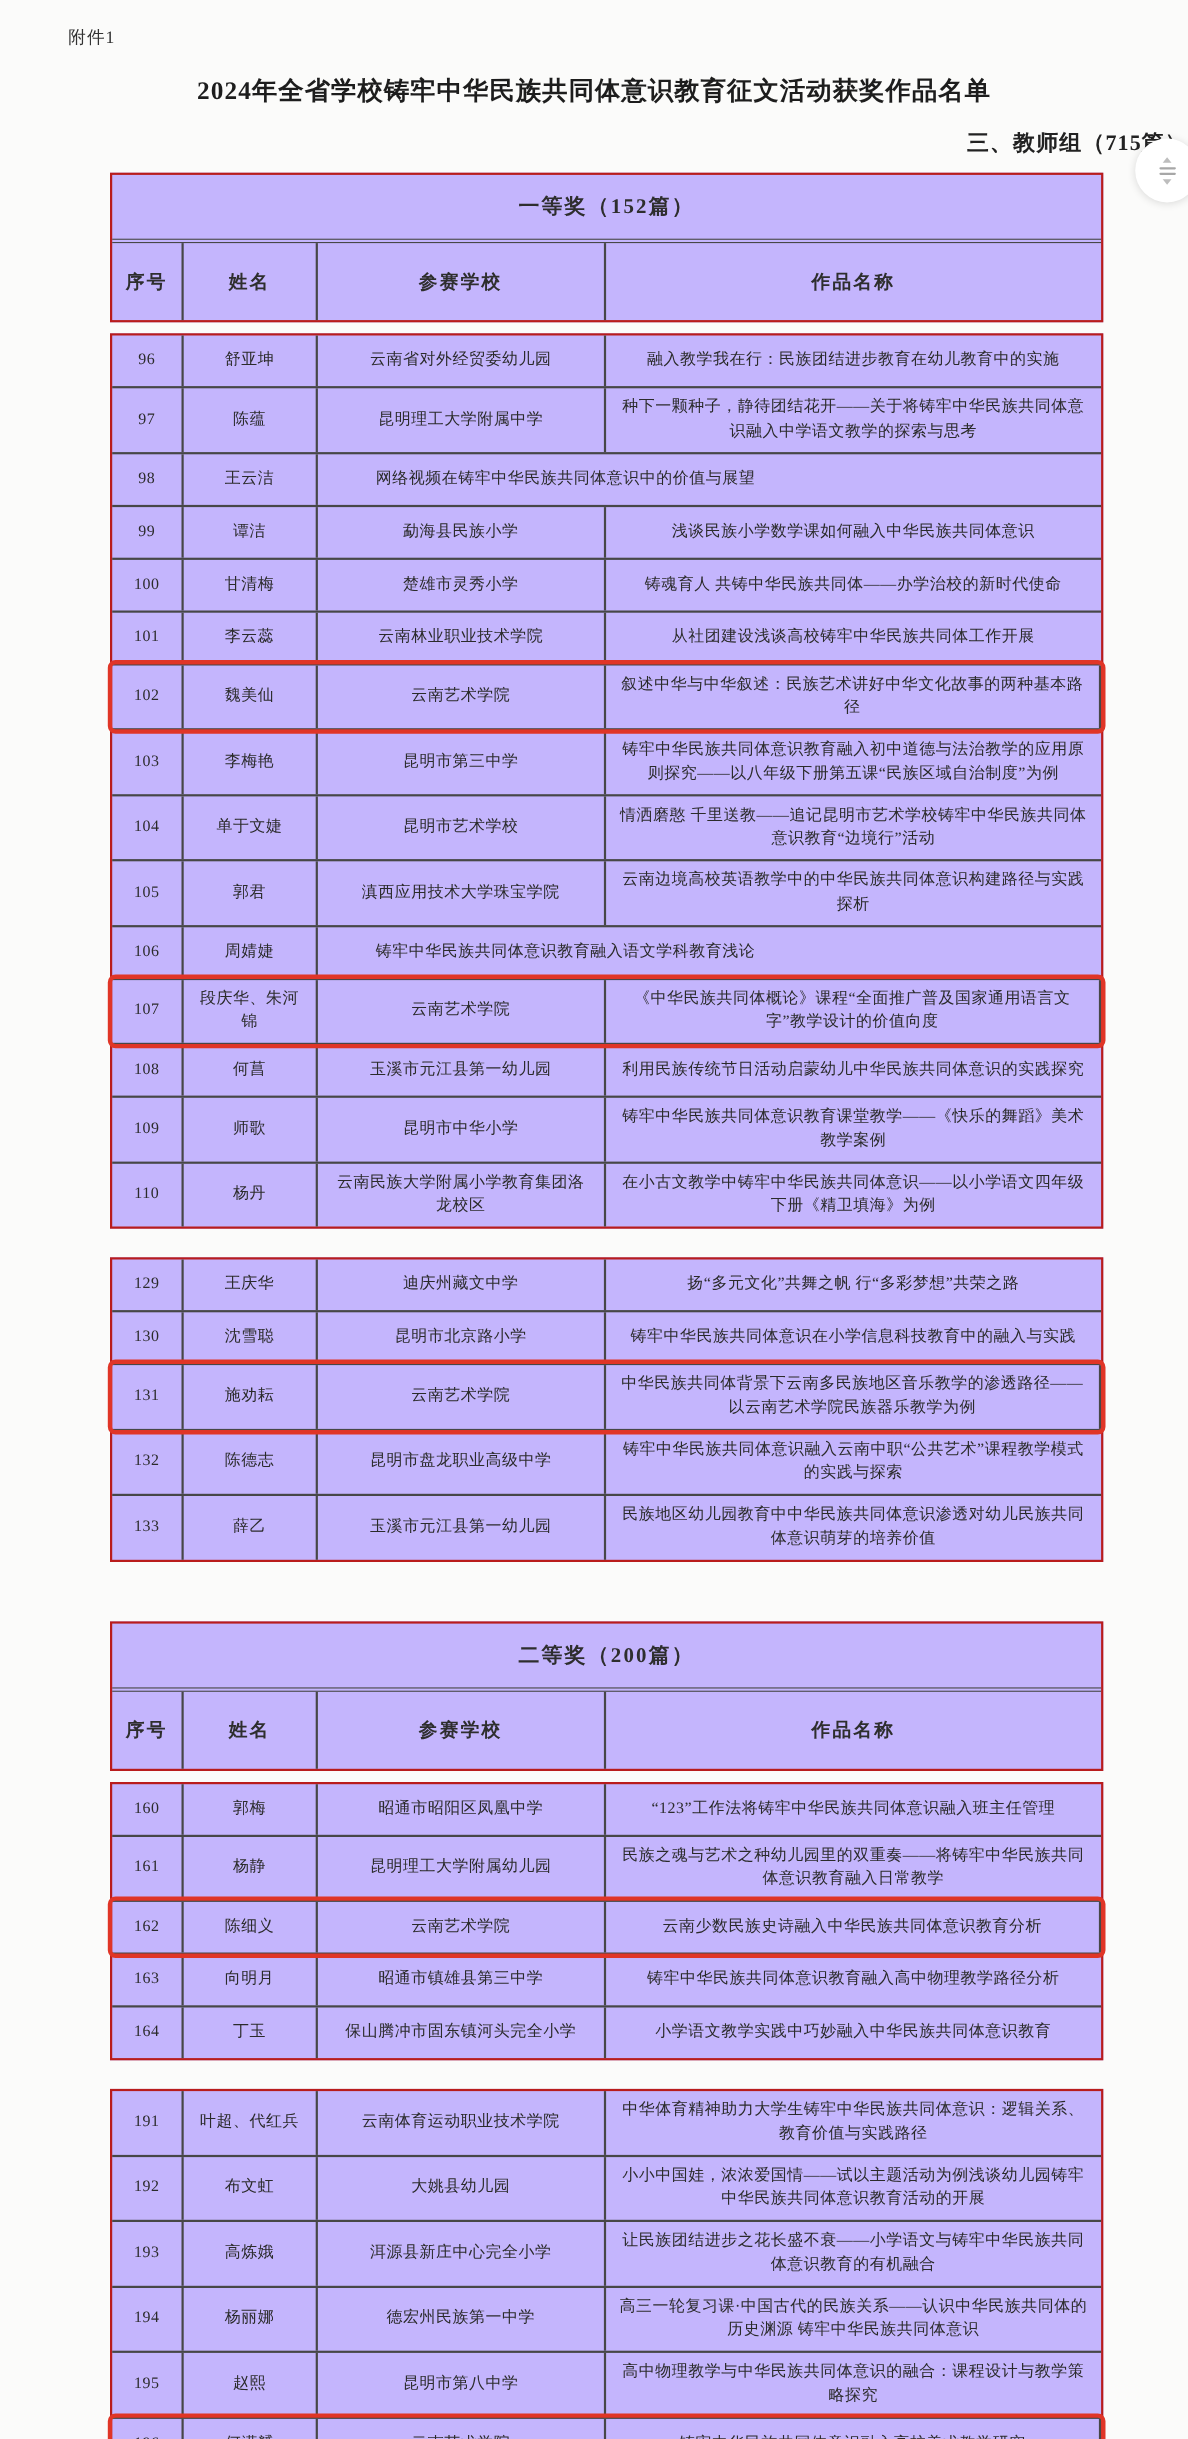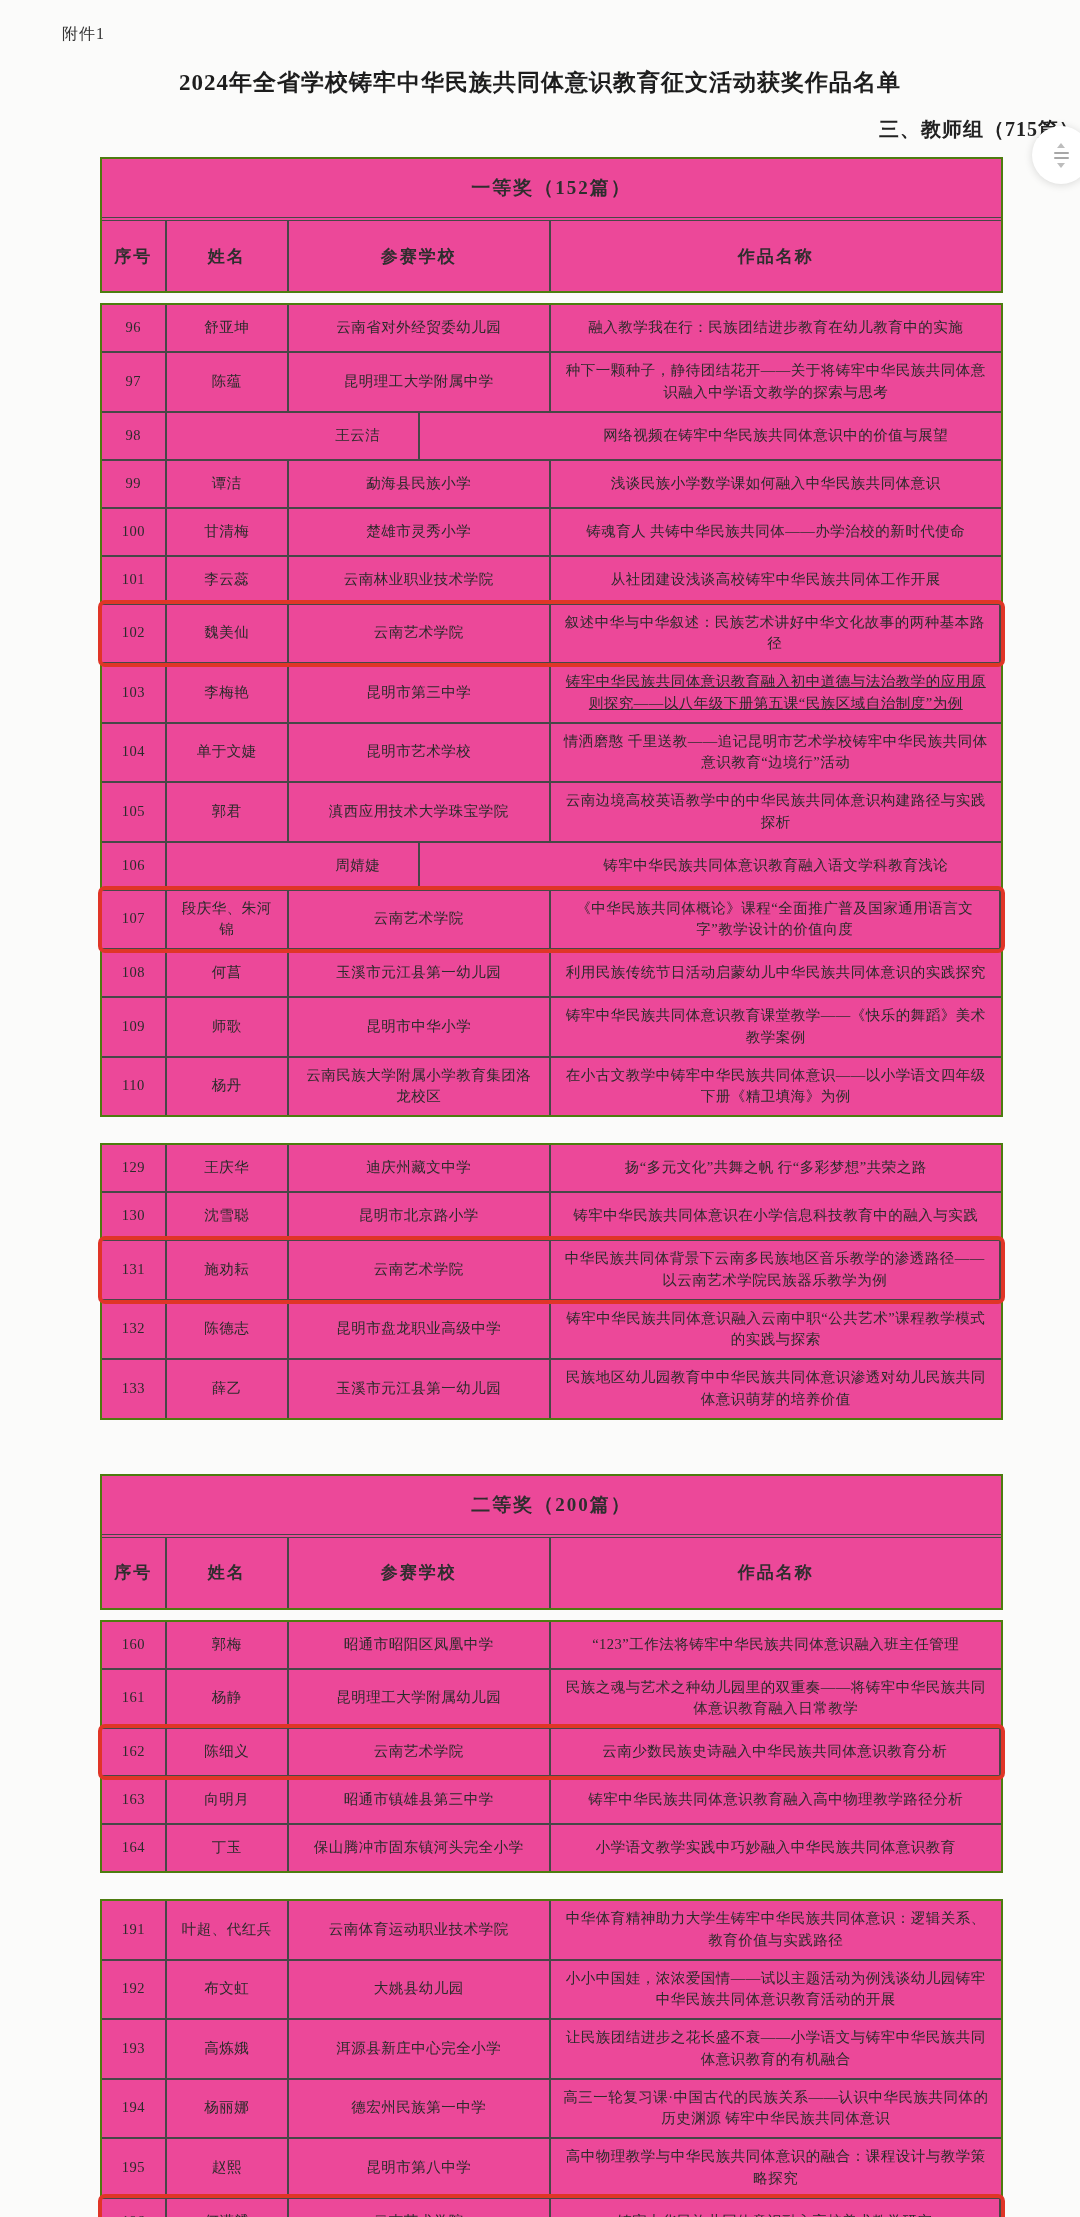--- a/index.html
+++ b/index.html
@@ -13,56 +13,56 @@
   .main-title{
     margin-top:22px; text-align:center; font-size:23px; font-weight:700;
     color:#1d1d1d; letter-spacing:1px;
   }
   .sub-title{
     margin-top:18px; margin-bottom:14px; text-align:right;
     font-size:20px; font-weight:700; color:#222; letter-spacing:1px;
   }
   .tables{width:903px; margin-left:100px;}
   .tbox{
-    border:2px solid #4d7c0f; background:#ec4899; box-sizing:border-box;
+    border:2px solid #b91c1c; background:#c4b5fd; box-sizing:border-box;
   }
   .gap-s{height:10px;}
   .gap-m{height:26px;}
   .gap-l{height:54px;}
   .award-title-row{
     min-height:58px; display:flex; align-items:center; justify-content:center;
     font-size:19px; font-weight:600; letter-spacing:2px;
     border-bottom:4px double #474747;
   }
   .hdr-row{display:flex; min-height:70px;}
   .hdr-cell{
     display:flex; align-items:center; justify-content:center;
     font-size:17px; font-weight:700; letter-spacing:2px;
     border-right:2px solid #474747; box-sizing:border-box;text-align:right;
   }
   .hdr-cell:last-child{border-right:none;}
   .row{display:flex; position:relative; min-height:46px;}
-  .row + .row{border-top:2px solid #474747;justify-content:space-between;}
+  .row + .row{border-top:2px solid #474747;}
   .cell{
     display:flex; align-items:center; justify-content:center; text-align:center;
     padding:7px 12px; box-sizing:border-box;
     border-right:2px solid #474747;
     font-size:14.5px; line-height:1.5; color:#2b2b2b; letter-spacing:.5px;
   }
   .cell:last-child{border-right:none;}
   .c0{width:7.2%;}
   .c1{width:13.6%;}
   .c2{width:29.1%;}
   .c3{width:50.1%;}
   .red-frame{
     position:absolute; left:-4px; right:-4px; top:-5px; bottom:-5px;
     border:4px solid #e03527; border-radius:7px;
     pointer-events:none; z-index:3;
   }
-  .clamp .c3 .txt{max-height:64px; overflow:hidden;text-decoration:underline;}
+  .clamp .c3 .txt{max-height:64px; overflow:hidden;}
   
   .float-widget{
     position:absolute; top:126px; left:1032px; width:58px; height:58px;
     background:#ffffff; border-radius:50%;
     box-shadow:0 1px 8px rgba(0,0,0,.14);
     display:flex; flex-direction:column; align-items:center; justify-content:center;
     gap:3px; z-index:5;
   }
   .fw-tri{width:0; height:0; border-left:4px solid transparent; border-right:4px solid transparent;}
   .fw-tri.up{border-bottom:5px solid #bdbdbd;}

